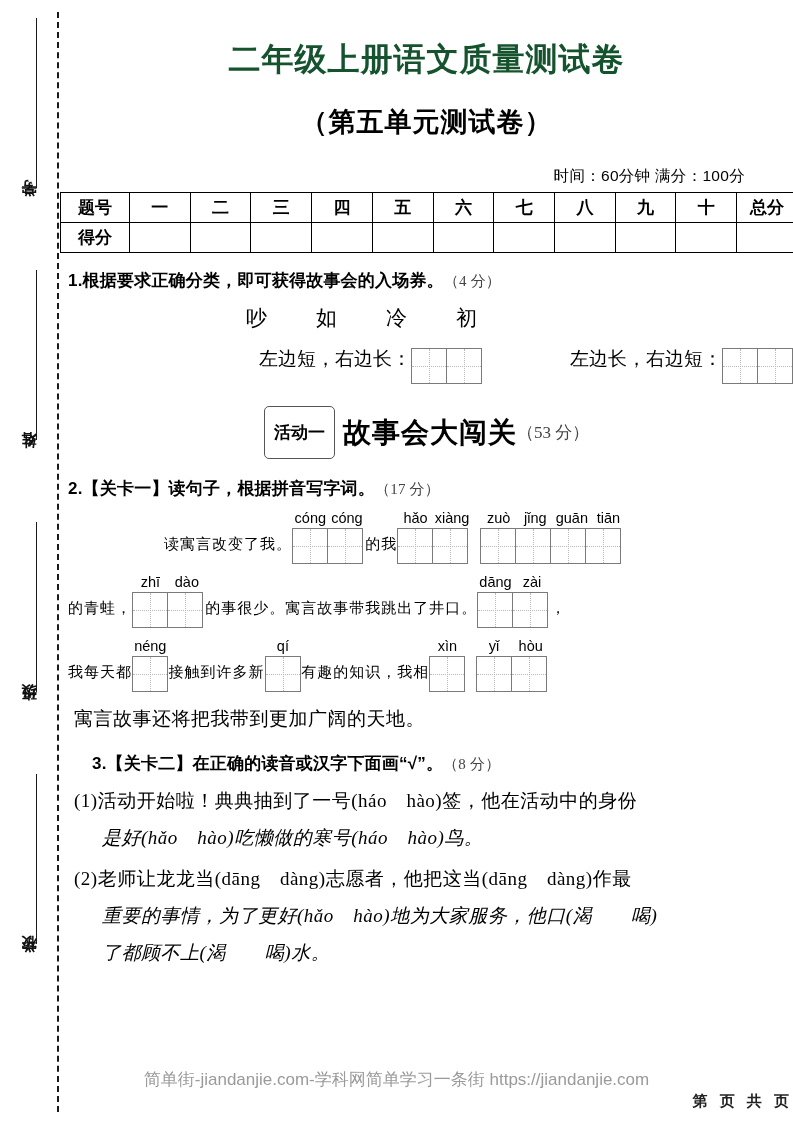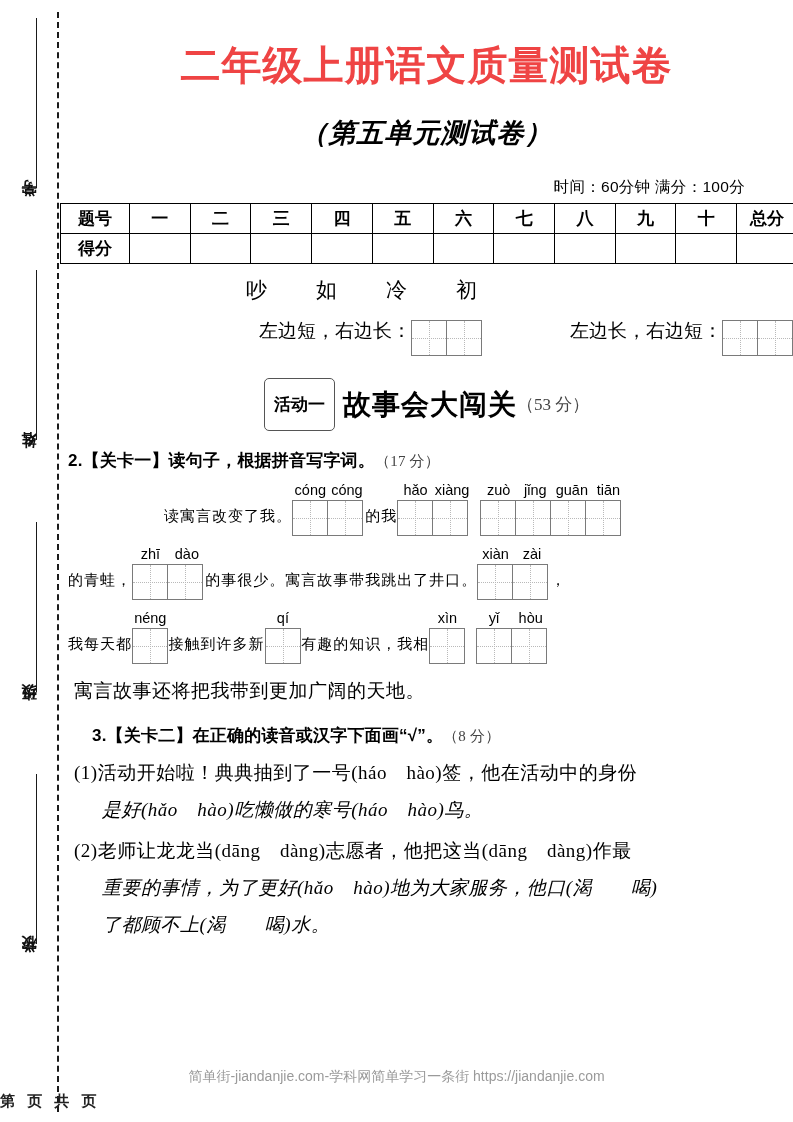--- a/index.html
+++ b/index.html
@@ -56,34 +56,33 @@
   .page {
     position: absolute;
     left: 60px; top: 0;
     width: 733px; height: 1122px;
   }
 
   .title {
     text-align: center;
     font-family: "Liberation Sans", "DejaVu Sans", sans-serif;
     font-weight: 700;
-    font-size: 40px;
+    font-size: 32px;
     letter-spacing: 1px;
     margin: 38px 0 0 0;
-    color: #ef4444;
+    color: #14532d;
   }
   .subtitle {
     text-align: center;
     font-family: "Liberation Sans", "DejaVu Sans", sans-serif;
     font-weight: 700;
     font-size: 27px;
     letter-spacing: 1px;
     margin: 22px 0 0 0;
     color: #000;
-    font-style: italic;
   }
 
   .exam-meta {
     text-align: right;
     font-family: "Liberation Sans", "DejaVu Sans", sans-serif;
     font-size: 15.5px;
     margin: 26px 48px 5px 0;
     letter-spacing: .3px;
   }
 
@@ -241,28 +240,28 @@
   .p-line.indent { padding-left: 42px; font-style: italic; }
   .p-line.indent0 { padding-left: 14px; }
 
   
   .watermark {
     position: absolute;
     left: 0; right: 0;
     top: 1068px;
     text-align: center;
     font-family: "Liberation Sans", "DejaVu Sans", sans-serif;
-    font-size: 14px;
+    font-size: 17px;
     color: #9a9a9a;
   }
   .pagefoot {
     position: absolute;
     left: 0; right: 0;
     top: 1092px;
-    text-align: left;
+    text-align: right;
     font-family: "Liberation Sans", "DejaVu Sans", sans-serif;
     font-size: 15px;
     font-weight: 600;
     letter-spacing: 4px;
     color: #222;
   }
 </style>
 </head>
 <body>
 
@@ -323,20 +322,23 @@
         <td></td>
         <td></td>
         <td></td>
         <td></td>
         <td></td>
         <td></td>
       </tr>
     </tbody>
   </table>
 
+  <div class="qline">
+    <span>1.</span><span>根据要求正确分类，即可获得故事会的入场券。</span><span class="pts">（4 分）</span>
+  </div>
 
   <div class="char-row">
     <span>吵</span><span>如</span><span>冷</span><span>初</span>
   </div>
 
   <div class="sort-row">
     <span class="sort-label">左边短，右边长：</span>
     <span class="tzg">
       <span class="cell"></span>
         <span class="cell"></span>
@@ -405,21 +407,21 @@
           <span>dào</span>
       </span>
       <span class="tzg">
         <span class="cell"></span>
           <span class="cell"></span>
       </span>
     </span>
     <span class="py-text">的事很少。寓言故事带我跳出了井口。</span>
     <span class="py-group">
       <span class="py-labels">
-        <span>xiàn</span>
+        <span>dāng</span>
           <span>zài</span>
       </span>
       <span class="tzg">
         <span class="cell"></span>
           <span class="cell"></span>
       </span>
     </span>
     <span class="py-text">，</span>
   </div>
 

